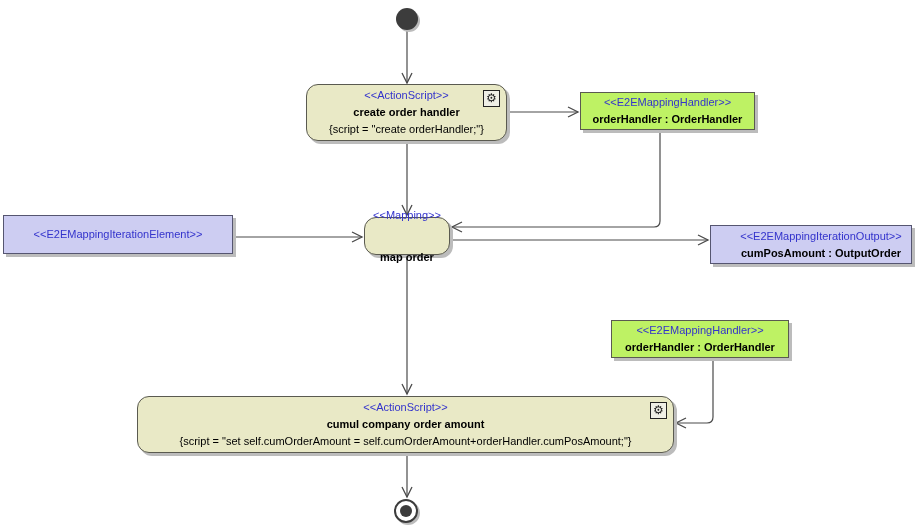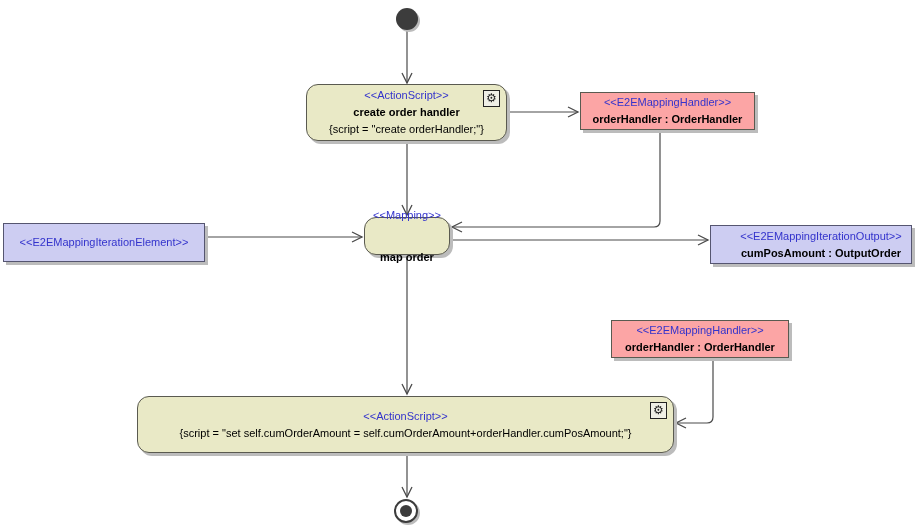--- a/index.html
+++ b/index.html
@@ -11,21 +11,21 @@
   .node{
     position:absolute;z-index:2;box-sizing:border-box;
     display:flex;flex-direction:column;justify-content:center;align-items:center;
     text-align:center;line-height:17px;
     box-shadow:3px 3px 0 0 #bcbcbc;
   }
   .action{
     background:#e9e9c6;border:1px solid #5a5a50;border-radius:12px;
   }
   .obj-beige{
-    background:#fca5a5;border:1px solid #5a5a50;
+    background:#bef264;border:1px solid #5a5a50;
   }
   .obj-purple{
     background:#cdcdf2;border:1px solid #555570;
   }
   .stereo{color:#3333cc;white-space:nowrap;}
   .nname{font-weight:bold;color:#000;white-space:nowrap;}
   .nscript{color:#000;white-space:nowrap;}
   .gear{
     position:absolute;top:5px;right:6px;width:17px;height:17px;
     border:1px solid #222;background:#efefe6;box-sizing:border-box;
@@ -74,21 +74,21 @@
     <div class="stereo">&lt;&lt;ActionScript&gt;&gt;</div>
     <div class="nname">create order handler</div>
     <div class="nscript">{script = "create orderHandler;"}</div>
   </div>
 
   <div class="node obj-beige" style="left:580px;top:92px;width:175px;height:38px;">
     <div class="stereo">&lt;&lt;E2EMappingHandler&gt;&gt;</div>
     <div class="nname">orderHandler : OrderHandler</div>
   </div>
 
-  <div class="node obj-purple" style="left:3px;top:215px;width:202px;height:39px;margin-top:8px;">
+  <div class="node obj-purple" style="left:3px;top:215px;width:230px;height:39px;">
     <div class="stereo">&lt;&lt;E2EMappingIterationElement&gt;&gt;</div>
   </div>
 
   <div class="node action" style="left:364px;top:217px;width:86px;height:38px;gap:25px;">
     <div class="stereo">&lt;&lt;Mapping&gt;&gt;</div>
     <div class="nname">map order</div>
   </div>
 
   <div class="node obj-purple" style="left:710px;top:225px;width:202px;height:39px;padding-left:20px;">
     <div class="stereo">&lt;&lt;E2EMappingIterationOutput&gt;&gt;</div>
@@ -96,20 +96,21 @@
   </div>
 
   <div class="node obj-beige" style="left:611px;top:320px;width:178px;height:38px;">
     <div class="stereo">&lt;&lt;E2EMappingHandler&gt;&gt;</div>
     <div class="nname">orderHandler : OrderHandler</div>
   </div>
 
   <div class="node action" style="left:137px;top:396px;width:537px;height:57px;">
     <div class="gear">⚙</div>
     <div class="stereo">&lt;&lt;ActionScript&gt;&gt;</div>
+    <div class="nname">cumul company order amount</div>
     <div class="nscript">{script = "set self.cumOrderAmount = self.cumOrderAmount+orderHandler.cumPosAmount;"}</div>
   </div>
 
   <div class="final-node" style="left:394px;top:499px;">
     <div class="dot"></div>
   </div>
 
 </div>
 
 </body></html>

